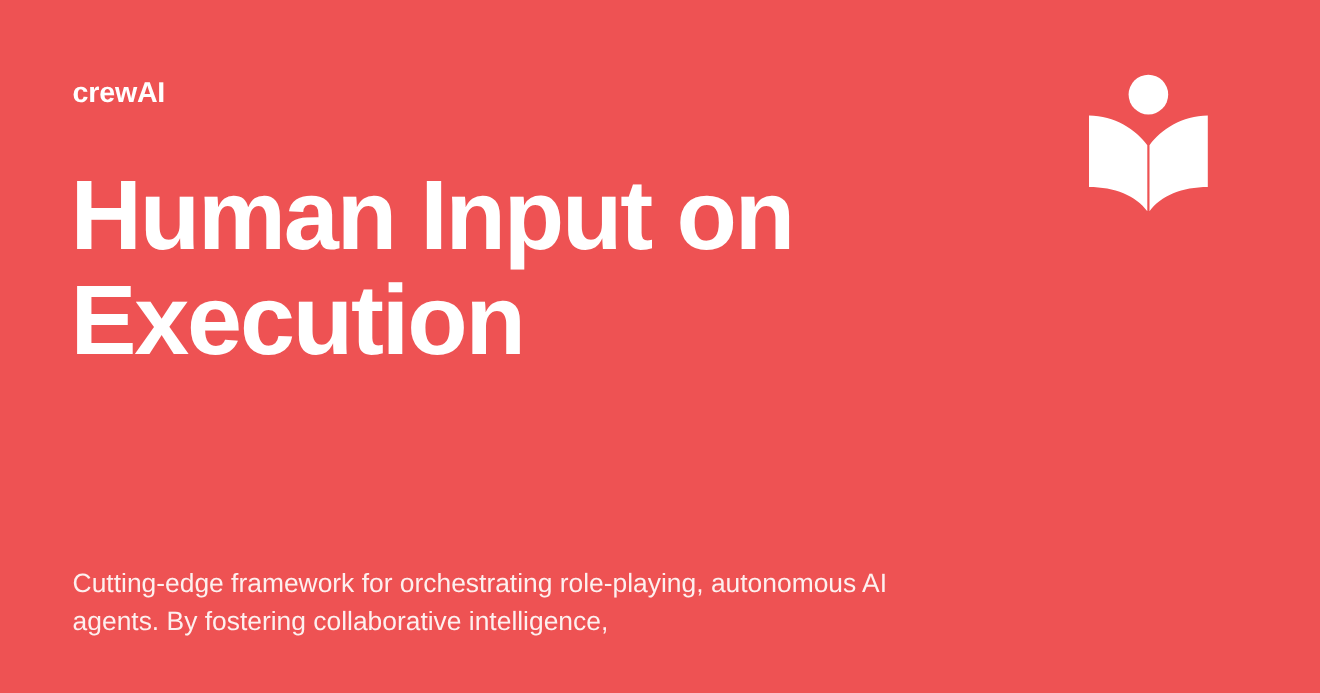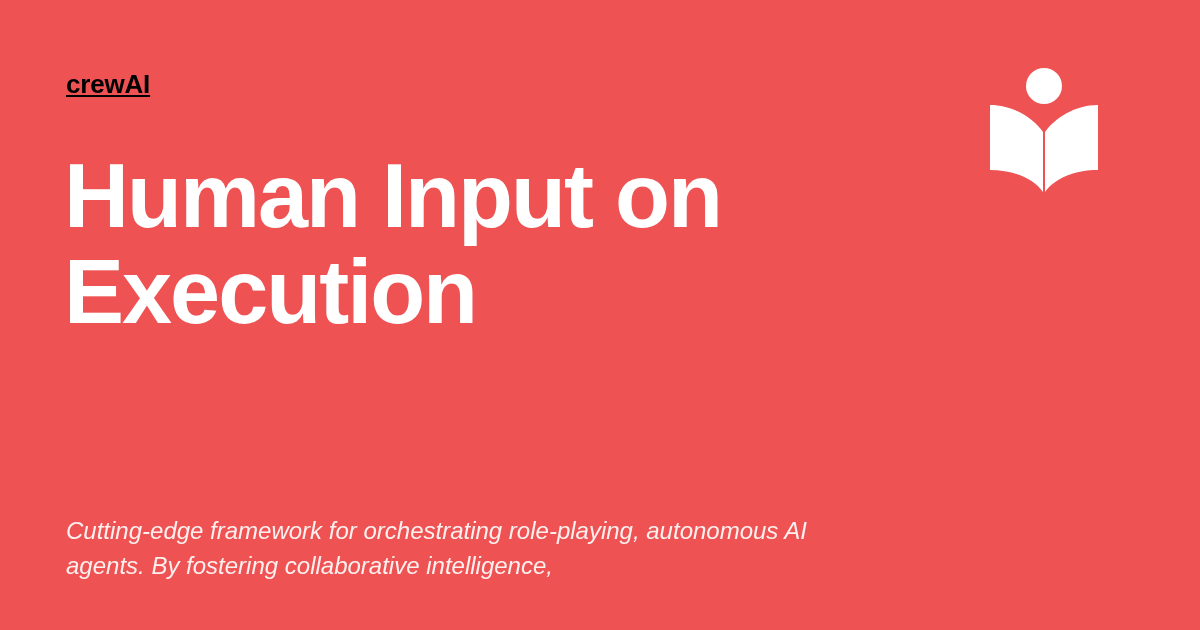--- a/index.html
+++ b/index.html
@@ -18,24 +18,23 @@
     overflow: hidden;
     box-sizing: border-box;
   }
   .brand {
     position: absolute;
     left: 66px;
     top: 71px;
     font-size: 26px;
     font-weight: bold;
     letter-spacing: -0.2px;
-    color: #000000;
+    color: #ffffff;
     line-height: 1;
     white-space: nowrap;
-    text-decoration: underline;
   }
   .title {
     position: absolute;
     left: 64px;
     top: 148px;
     width: 800px;
     margin: 0;
     font-size: 90px;
     font-weight: bold;
     line-height: 96px;
@@ -45,21 +44,20 @@
   .subtitle {
     position: absolute;
     left: 66px;
     top: 513px;
     width: 820px;
     margin: 0;
     font-size: 24px;
     font-weight: normal;
     line-height: 35px;
     color: #fdf0ef;
-    font-style: italic;
   }
   .logo-mark {
     position: absolute;
     left: 985px;
     top: 60px;
     width: 120px;
     height: 140px;
   }
   .logo-mark svg {
     display: block;

